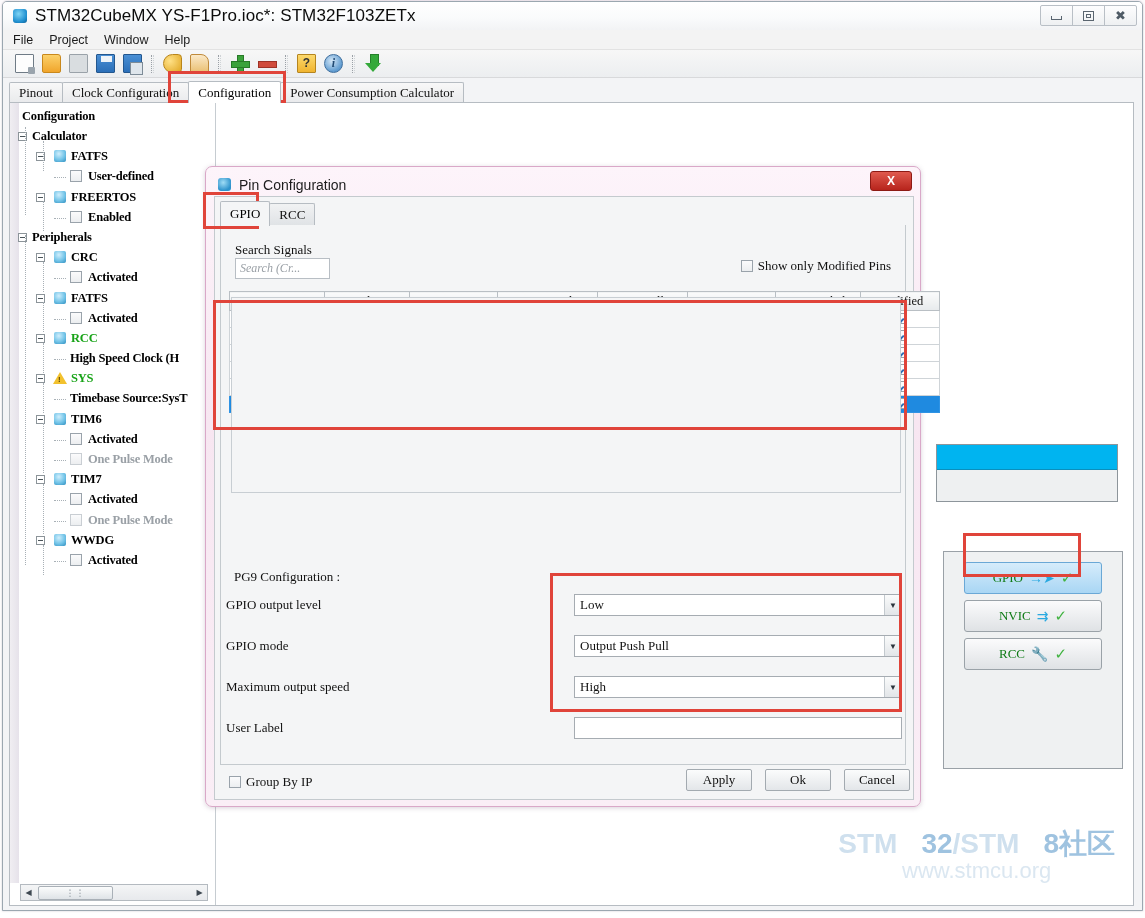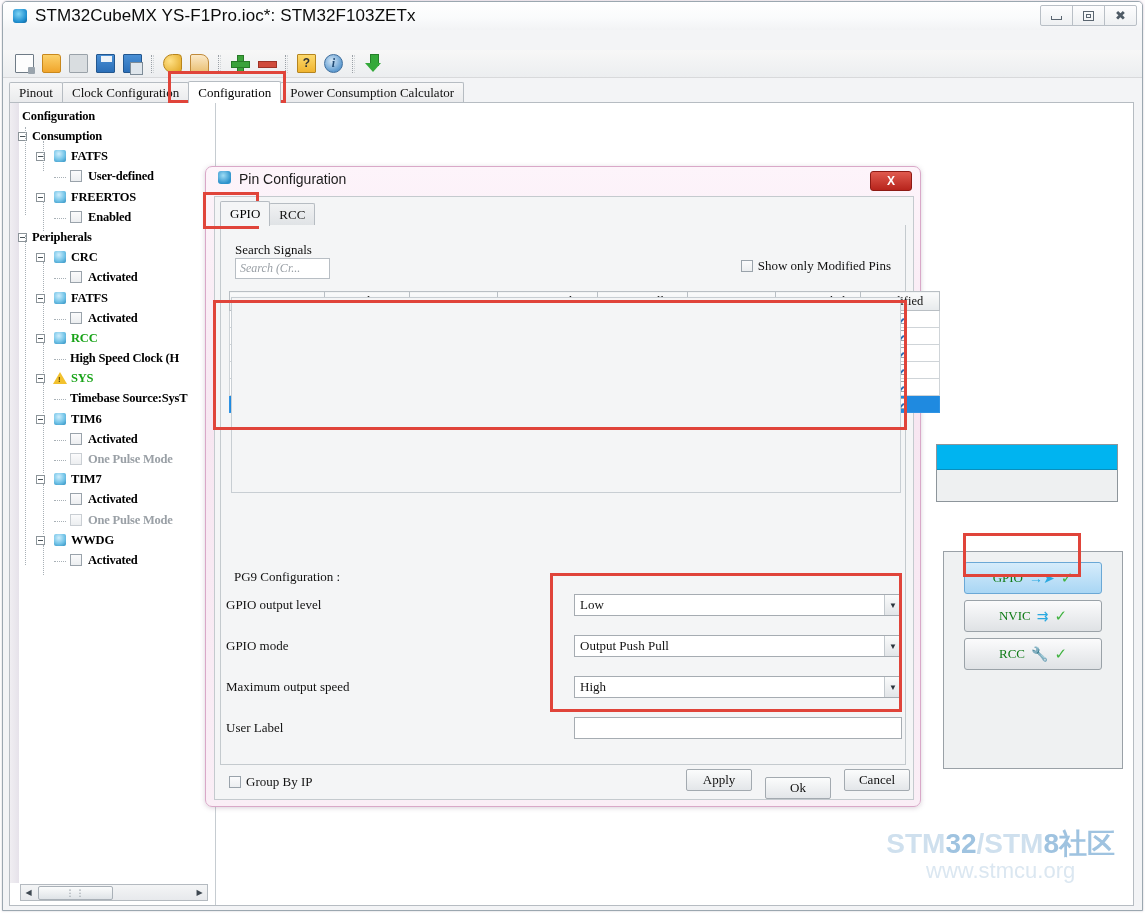--- a/index.html
+++ b/index.html
@@ -203,31 +203,31 @@
   .gl-nvic{ color:#2aa9e0; font-size:14px;}
   .gl-wrench{ color:#4aa8de; font-size:14px;}
   #gpio-highlight {
     position:absolute; left:963px; top:533px; width:118px; height:44px;
     border:3px solid #e0443a; pointer-events:none;
   }
 
   
   #watermark { position:absolute; right:18px; bottom:22px; text-align:right; user-select:none;}
   #wm1 { font:bold 28px "Liberation Sans",sans-serif; color:#cfe0ee; letter-spacing:0px; line-height:30px;}
-  #wm1 .lt { color:#9fc3e0; }
+  #wm1 .lt { color:#9fc3e0;margin-left:24px; }
   #wm2 { font:22px "Liberation Sans",sans-serif; color:#dbe7f1; line-height:24px;text-align:center;}
 
   
   #dialog {
     position:absolute; left:205px; top:166px; width:716px; height:641px;
     border:1px solid #d9a8c8; border-radius:7px;
     background:linear-gradient(180deg,#fdf4fa 0%,#f7e6f1 40%,#faeef6 100%);
     box-shadow:0 1px 5px rgba(120,90,120,.28);
   }
-  #dlg-title { position:absolute; left:0; top:4px; width:100%; height:27px; display:flex; align-items:flex-start;}
+  #dlg-title { position:absolute; left:0; top:4px; width:100%; height:27px; display:flex; align-items:center;}
   #dlg-icon { width:13px;height:13px;margin-left:12px;margin-right:8px;
     background:radial-gradient(circle at 40% 35%,#9fdcf5,#2e93cc 70%);border-radius:3px;}
   #dlg-title-text { font:14px "Liberation Sans",sans-serif; color:#1c1c1c; }
   #dlg-close {
     position:absolute; right:8px; top:4px; width:42px;height:20px; border-radius:3px;
     background:linear-gradient(180deg,#e05a4e,#b7241c);
     border:1px solid #8d1a14; color:#fff;
     font:bold 12px "Liberation Sans",sans-serif;
     display:flex;align-items:center;justify-content:center;
   }
@@ -365,20 +365,26 @@
         </div>
       <div class="wbtn">
           <span class="gl-max"></span>
         </div>
       <div class="wbtn">
           <span class="gl-close">✖</span>
         </div>
     </div>
   </div>
 
+  <div id="menubar">
+    <span class="menu-item">File</span>
+    <span class="menu-item">Project</span>
+    <span class="menu-item">Window</span>
+    <span class="menu-item">Help</span>
+  </div>
 
   <div id="toolbar">
     <span class="tb-icon ic-new"></span>
     <span class="tb-icon ic-open"></span>
     <span class="tb-icon ic-page"></span>
     <span class="tb-icon ic-save"></span>
     <span class="tb-icon ic-saveall"></span>
     <span class="tb-grip"></span>
     <span class="tb-icon ic-key"></span>
     <span class="tb-icon ic-report"></span>
@@ -402,21 +408,21 @@
   <div id="content">
 
     <div id="tree-pane">
       <div id="tree-scroll-v"></div>
       <div class="trow" style="position:absolute;left:12px;top:4px;">
         <span class="lbl plain" style="left:0;">Configuration</span>
       </div>
       <div class="tree-rows" id="tree-rows" style="top:24px;">
           <div class="trow">
             <span class="expander" style="left:-2px"></span>
-            <span class="lbl plain" style="left:12px">Consumption</span>
+            <span class="lbl plain" style="left:12px">Calculator</span>
           </div>
           <div class="trow">
             <span class="expander" style="left:16px"></span>
             <span class="node-icon" style="left:34px"></span>
             <span class="lbl plain" style="left:51px">FATFS</span>
           </div>
           <div class="trow">
             <span class="dotline-h" style="left:34px;top:10px;width:12px"></span>
             <span class="cbox " style="left:50px"></span>
             <span class="lbl plain" style="left:68px">User-defined</span>
@@ -681,21 +687,21 @@
 
       <fieldset id="cfg-group" style="position:absolute;left:8px;top:72px;width:670px;height:196px;"></fieldset>
     </div>
 
     <div id="dlg-footer">
       <div id="group-by-ip">
         <span class="cb"></span>
         <span class="lbl-std">Group By IP</span>
       </div>
       <div class="dbtn" style="left:466px;">Apply</div>
-      <div class="dbtn" style="left:545px;margin-top:8px;">Ok</div>
+      <div class="dbtn" style="left:545px;">Ok</div>
       <div class="dbtn" style="left:624px;">Cancel</div>
     </div>
   </div>
 </div>
 
 <div id="cfg-fields">
     <div class="cfg-row" style="position: absolute; left: 226px; top: 594px; width: 680px;">
       <span class="clabel">GPIO output level</span>
       <div class="combo">
         <span class="cval">Low</span>

